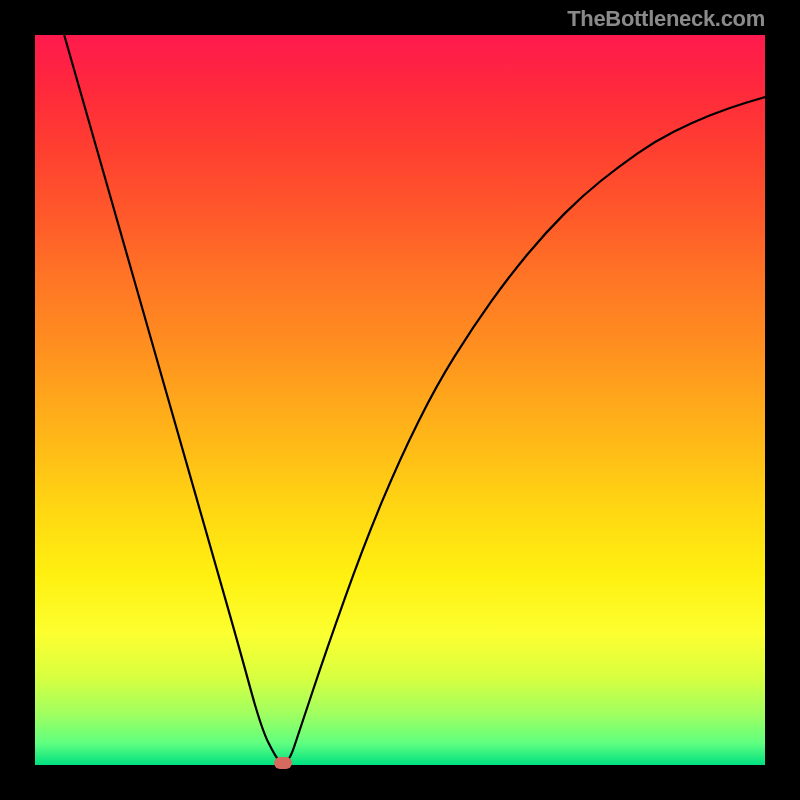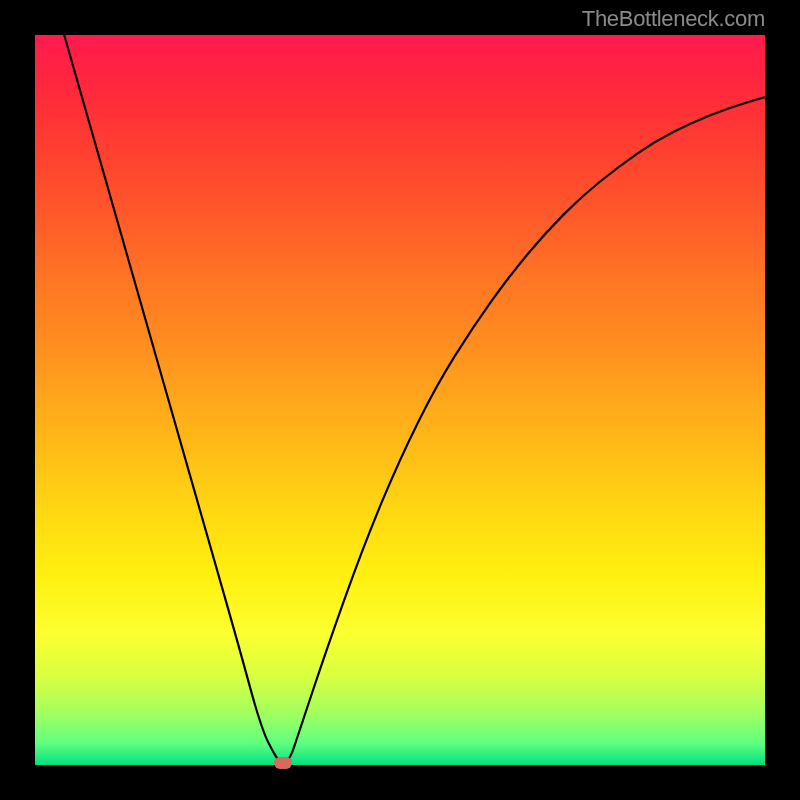--- a/index.html
+++ b/index.html
@@ -43,21 +43,21 @@
       #60ff80 97%,
       #00e080 100%
     );
   }
   .watermark {
     position: absolute;
     top: 6px;
     right: 35px;
     color: #8a8a8a;
     font-size: 22px;
-    font-weight: 400;
+    font-weight: 700;
     letter-spacing: -0.3px;
   }
   svg.curve-layer {
     position: absolute;
     left: 35px;
     top: 35px;
     width: 730px;
     height: 730px;
   }
   .marker {

